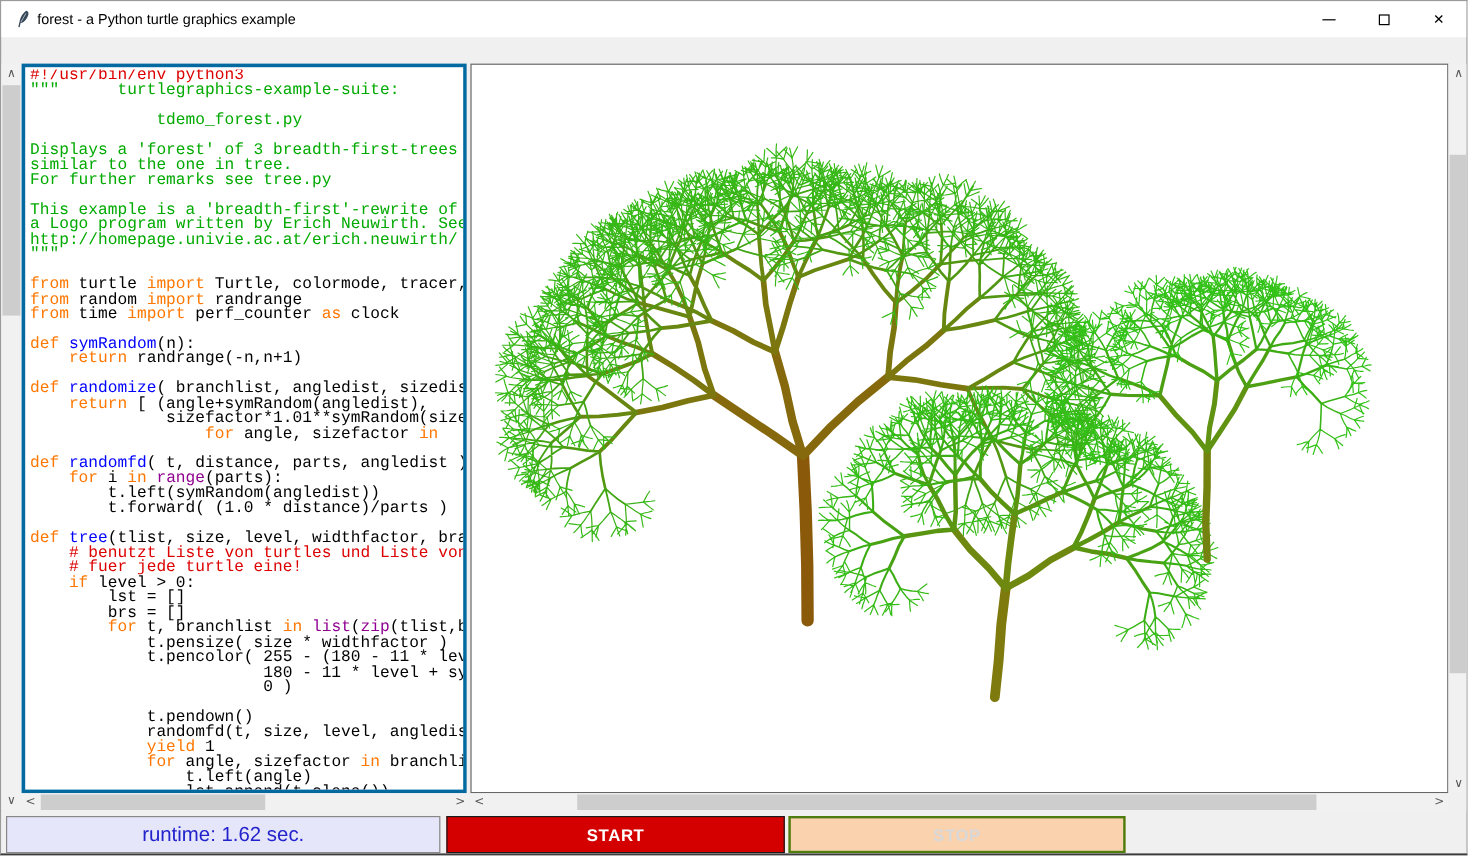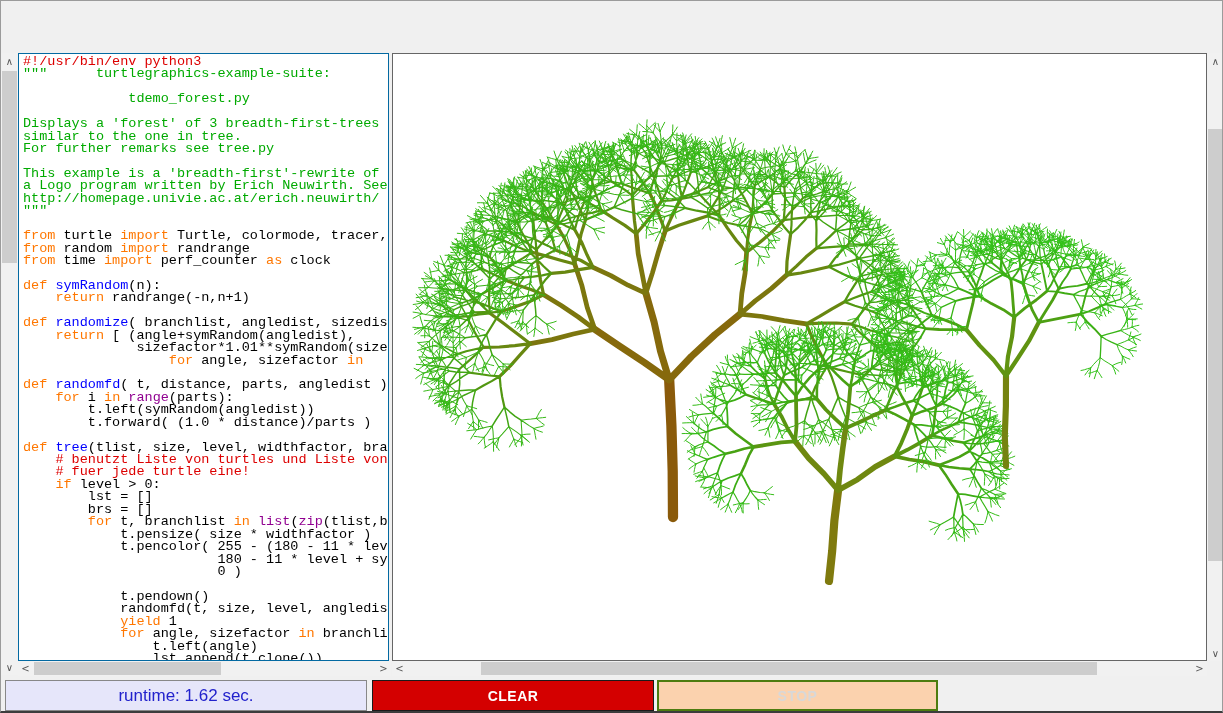--- a/index.html
+++ b/index.html
@@ -21,21 +21,21 @@
   .glyph-close { font-size:15px; color:#000; line-height:1; }
   
   .menubar { position:absolute; left:0; top:30px; width:100%; height:22px; background:#ffffff; display:flex; align-items:center; }
   .menu-item { font-size:12px; color:#000; padding:0 10px; height:22px; line-height:22px; }
   
   .vscroll-left { position:absolute; left:0; top:52px; width:17px; height:622px; background:#f1f1f1; }
   .sb-arrow { position:absolute; display:flex; align-items:center; justify-content:center; color:#555; font-size:10px; font-family:"DejaVu Sans", sans-serif; }
   .sb-thumb { position:absolute; background:#cdcdcd; }
   .code-pane {
     position:absolute; left:17px; top:52px; width:371px; height:608px;
-    background:#ffffff; border:1px solid #0369a1; overflow:hidden;
+    background:#ffffff; border:3px solid #0369a1; overflow:hidden;
   }
   .code-text {
     position:absolute; left:4px; top:2px; right:0; bottom:0;
     font-family:"Liberation Mono", monospace; font-size:13.5px;
     white-space:pre; overflow:hidden;
   }
   .ln { height:12.45px; line-height:12.45px; white-space:pre; }
   .sash { position:absolute; left:388px; top:52px; width:3px; height:622px; background:#f0f0f0; }
   .canvas-pane {
     position:absolute; left:391px; top:52px; width:815px; height:608px;
@@ -61,20 +61,38 @@
   }
   .btn-start { left:371px; width:282px; }
   .btn-stop  { left:656px; width:281px; border:2px solid #4d7c0f; }
   .btn-clear { left:940px; width:282px; }
 </style>
 </head>
 <body>
 
 <div class="win">
 
+  <div class="titlebar">
+    <span class="title-icon">
+      <svg width="16" height="16" viewBox="0 0 16 16">
+        <path d="M11 1 C8.2 2.6 5.8 6.4 5.2 10.6 L4.2 14.6 L5.3 14.7 L6.2 11.2 C9.2 10.6 11.6 7.8 12.6 4.2 C13.1 2.6 12.4 1.4 11 1 Z" fill="#37475a"></path>
+        <path d="M6.4 10.4 L10.6 3.2" stroke="#ffffff" stroke-width="0.5" fill="none"></path>
+      </svg>
+    </span>
+    <span class="title-text">forest - a Python turtle graphics example</span>
+    <div class="winbtn btn-min">
+        <div class="glyph-min"></div>
+      </div>
+    <div class="winbtn btn-max">
+        <div class="glyph-max"></div>
+      </div>
+    <div class="winbtn btn-close">
+        <span class="glyph-close">×</span>
+      </div>
+  </div>
 
 
   <div class="vscroll-left">
     <div class="sb-arrow" style="left:0;top:0;width:17px;height:16px;">∧</div>
     <div class="sb-thumb" style="left:1px;top:18px;width:15px;height:192px;"></div>
     <div class="sb-arrow" style="left:0;bottom:0;width:17px;height:16px;">∨</div>
   </div>
 
   <div class="code-pane">
     <div class="code-text"><div class="ln"><span style="color: rgb(221, 0, 0);">#!/usr/bin/env python3</span></div><div class="ln"><span style="color: rgb(0, 170, 0);">"""      turtlegraphics-example-suite:</span></div><div class="ln">&nbsp;</div><div class="ln"><span style="color: rgb(0, 170, 0);">             tdemo_forest.py</span></div><div class="ln">&nbsp;</div><div class="ln"><span style="color: rgb(0, 170, 0);">Displays a 'forest' of 3 breadth-first-trees</span></div><div class="ln"><span style="color: rgb(0, 170, 0);">similar to the one in tree.</span></div><div class="ln"><span style="color: rgb(0, 170, 0);">For further remarks see tree.py</span></div><div class="ln">&nbsp;</div><div class="ln"><span style="color: rgb(0, 170, 0);">This example is a 'breadth-first'-rewrite of</span></div><div class="ln"><span style="color: rgb(0, 170, 0);">a Logo program written by Erich Neuwirth. See</span></div><div class="ln"><span style="color: rgb(0, 170, 0);">http://homepage.univie.ac.at/erich.neuwirth/</span></div><div class="ln"><span style="color: rgb(0, 170, 0);">"""</span></div><div class="ln">&nbsp;</div><div class="ln"><span style="color: rgb(255, 119, 0);">from</span><span style="color: rgb(0, 0, 0);"> turtle </span><span style="color: rgb(255, 119, 0);">import</span><span style="color: rgb(0, 0, 0);"> Turtle, colormode, tracer,</span></div><div class="ln"><span style="color: rgb(255, 119, 0);">from</span><span style="color: rgb(0, 0, 0);"> random </span><span style="color: rgb(255, 119, 0);">import</span><span style="color: rgb(0, 0, 0);"> randrange</span></div><div class="ln"><span style="color: rgb(255, 119, 0);">from</span><span style="color: rgb(0, 0, 0);"> time </span><span style="color: rgb(255, 119, 0);">import</span><span style="color: rgb(0, 0, 0);"> perf_counter </span><span style="color: rgb(255, 119, 0);">as</span><span style="color: rgb(0, 0, 0);"> clock</span></div><div class="ln">&nbsp;</div><div class="ln"><span style="color: rgb(255, 119, 0);">def</span><span style="color: rgb(0, 0, 0);"> </span><span style="color: rgb(0, 0, 255);">symRandom</span><span style="color: rgb(0, 0, 0);">(n):</span></div><div class="ln"><span style="color: rgb(0, 0, 0);">    </span><span style="color: rgb(255, 119, 0);">return</span><span style="color: rgb(0, 0, 0);"> randrange(-n,n+1)</span></div><div class="ln">&nbsp;</div><div class="ln"><span style="color: rgb(255, 119, 0);">def</span><span style="color: rgb(0, 0, 0);"> </span><span style="color: rgb(0, 0, 255);">randomize</span><span style="color: rgb(0, 0, 0);">( branchlist, angledist, sizedis</span></div><div class="ln"><span style="color: rgb(0, 0, 0);">    </span><span style="color: rgb(255, 119, 0);">return</span><span style="color: rgb(0, 0, 0);"> [ (angle+symRandom(angledist),</span></div><div class="ln"><span style="color: rgb(0, 0, 0);">              sizefactor*1.01**symRandom(size</span></div><div class="ln"><span style="color: rgb(0, 0, 0);">                  </span><span style="color: rgb(255, 119, 0);">for</span><span style="color: rgb(0, 0, 0);"> angle, sizefactor </span><span style="color: rgb(255, 119, 0);">in</span></div><div class="ln">&nbsp;</div><div class="ln"><span style="color: rgb(255, 119, 0);">def</span><span style="color: rgb(0, 0, 0);"> </span><span style="color: rgb(0, 0, 255);">randomfd</span><span style="color: rgb(0, 0, 0);">( t, distance, parts, angledist )</span></div><div class="ln"><span style="color: rgb(0, 0, 0);">    </span><span style="color: rgb(255, 119, 0);">for</span><span style="color: rgb(0, 0, 0);"> i </span><span style="color: rgb(255, 119, 0);">in</span><span style="color: rgb(0, 0, 0);"> </span><span style="color: rgb(144, 0, 144);">range</span><span style="color: rgb(0, 0, 0);">(parts):</span></div><div class="ln"><span style="color: rgb(0, 0, 0);">        t.left(symRandom(angledist))</span></div><div class="ln"><span style="color: rgb(0, 0, 0);">        t.forward( (1.0 * distance)/parts )</span></div><div class="ln">&nbsp;</div><div class="ln"><span style="color: rgb(255, 119, 0);">def</span><span style="color: rgb(0, 0, 0);"> </span><span style="color: rgb(0, 0, 255);">tree</span><span style="color: rgb(0, 0, 0);">(tlist, size, level, widthfactor, bra</span></div><div class="ln"><span style="color: rgb(0, 0, 0);">    </span><span style="color: rgb(221, 0, 0);"># benutzt Liste von turtles und Liste von</span></div><div class="ln"><span style="color: rgb(0, 0, 0);">    </span><span style="color: rgb(221, 0, 0);"># fuer jede turtle eine!</span></div><div class="ln"><span style="color: rgb(0, 0, 0);">    </span><span style="color: rgb(255, 119, 0);">if</span><span style="color: rgb(0, 0, 0);"> level &gt; 0:</span></div><div class="ln"><span style="color: rgb(0, 0, 0);">        lst = []</span></div><div class="ln"><span style="color: rgb(0, 0, 0);">        brs = []</span></div><div class="ln"><span style="color: rgb(0, 0, 0);">        </span><span style="color: rgb(255, 119, 0);">for</span><span style="color: rgb(0, 0, 0);"> t, branchlist </span><span style="color: rgb(255, 119, 0);">in</span><span style="color: rgb(0, 0, 0);"> </span><span style="color: rgb(144, 0, 144);">list</span><span style="color: rgb(0, 0, 0);">(</span><span style="color: rgb(144, 0, 144);">zip</span><span style="color: rgb(0, 0, 0);">(tlist,b</span></div><div class="ln"><span style="color: rgb(0, 0, 0);">            t.pensize( size * widthfactor )</span></div><div class="ln"><span style="color: rgb(0, 0, 0);">            t.pencolor( 255 - (180 - 11 * lev</span></div><div class="ln"><span style="color: rgb(0, 0, 0);">                        180 - 11 * level + sy</span></div><div class="ln"><span style="color: rgb(0, 0, 0);">                        0 )</span></div><div class="ln">&nbsp;</div><div class="ln"><span style="color: rgb(0, 0, 0);">            t.pendown()</span></div><div class="ln"><span style="color: rgb(0, 0, 0);">            randomfd(t, size, level, angledis</span></div><div class="ln"><span style="color: rgb(0, 0, 0);">            </span><span style="color: rgb(255, 119, 0);">yield</span><span style="color: rgb(0, 0, 0);"> 1</span></div><div class="ln"><span style="color: rgb(0, 0, 0);">            </span><span style="color: rgb(255, 119, 0);">for</span><span style="color: rgb(0, 0, 0);"> angle, sizefactor </span><span style="color: rgb(255, 119, 0);">in</span><span style="color: rgb(0, 0, 0);"> branchli</span></div><div class="ln"><span style="color: rgb(0, 0, 0);">                t.left(angle)</span></div><div class="ln"><span style="color: rgb(0, 0, 0);">                lst.append(t.clone())</span></div></div>
@@ -124,17 +142,17 @@
   <div class="hscroll-canvas">
     <div class="sb-arrow" style="left:0;top:0;width:15px;height:15px;">&lt;</div>
     <div class="sb-thumb" style="left:89px;top:1px;width:616px;height:13px;"></div>
     <div class="sb-arrow" style="right:0;top:0;width:15px;height:15px;">&gt;</div>
   </div>
 
   <div class="corner"></div>
 
   <div class="bottombar">
     <div class="runtime-box">runtime: 1.62 sec.</div>
-    <div class="action-btn btn-start" style="background: rgb(212, 0, 0); color: rgb(255, 255, 255);">CLEAR</div>
+    <div class="action-btn btn-start" style="background: rgb(212, 0, 0); color: rgb(255, 255, 255);">START</div>
     <div class="action-btn btn-stop" style="background: rgb(251, 210, 174); color: rgb(216, 216, 216);">STOP</div>
   </div>
 
 </div>
 
 </body></html>

